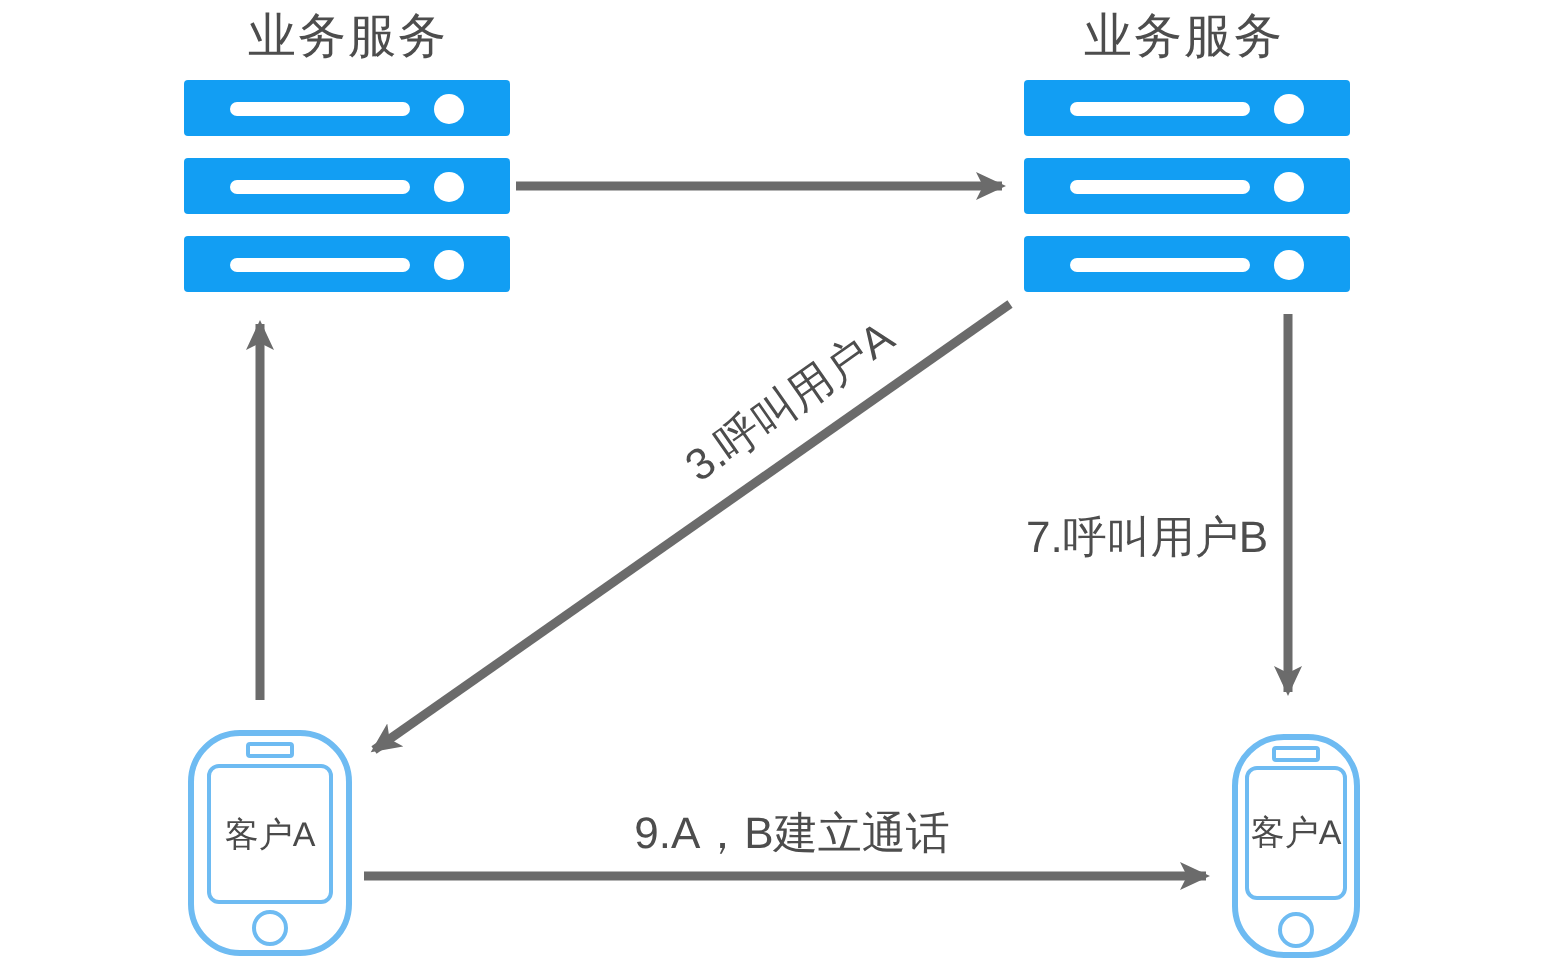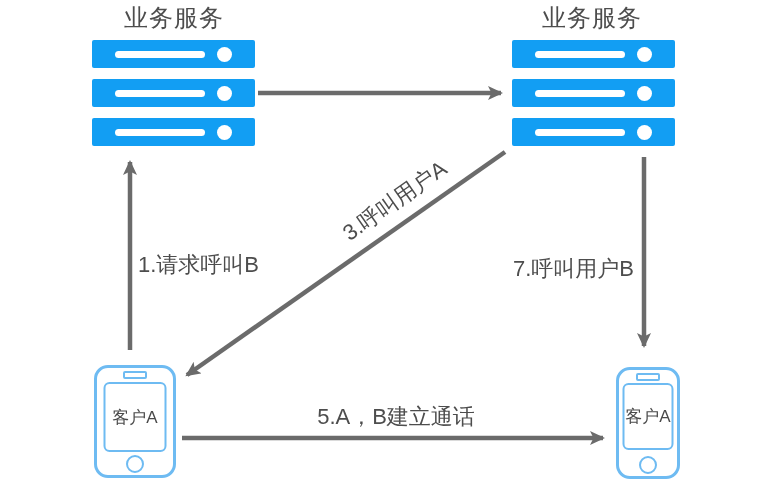--- a/index.html
+++ b/index.html
@@ -52,21 +52,21 @@
     right: 23px; top: 6.5px;
     width: 15px; height: 15px;
     background: #ffffff;
     border-radius: 50%;
   }
 
   
   .phone {
     position: absolute;
     border: 3px solid #6ebbf2;
-    border-radius: 14px;
+    border-radius: 26px;
     background: #ffffff;
   }
   .phone-left  { left: 94px;  top: 365px; width: 82px; height: 113px; }
   .phone-right { left: 616px; top: 367px; width: 64px; height: 112px; }
   .phone .speaker {
     position: absolute;
     left: 50%; top: 3px;
     transform: translateX(-50%);
     width: 24px; height: 8px;
     border: 2px solid #6ebbf2;
@@ -184,18 +184,17 @@
   </div>
 
   <div class="phone phone-right">
     <div class="speaker"></div>
     <div class="screen">
       <span class="client-label">客户A</span>
     </div>
     <div class="home"></div>
   </div>
 
-  <div class="arrow-label label-1">1.请求呼叫B</div>
   <div class="arrow-label label-3">3.呼叫用户A</div>
   <div class="arrow-label label-4">7.呼叫用户B</div>
-  <div class="arrow-label label-5">5.A，B建立通话</div>
+  <div class="arrow-label label-5">9.A，B建立通话</div>
 
 </div>
 
 </body></html>

